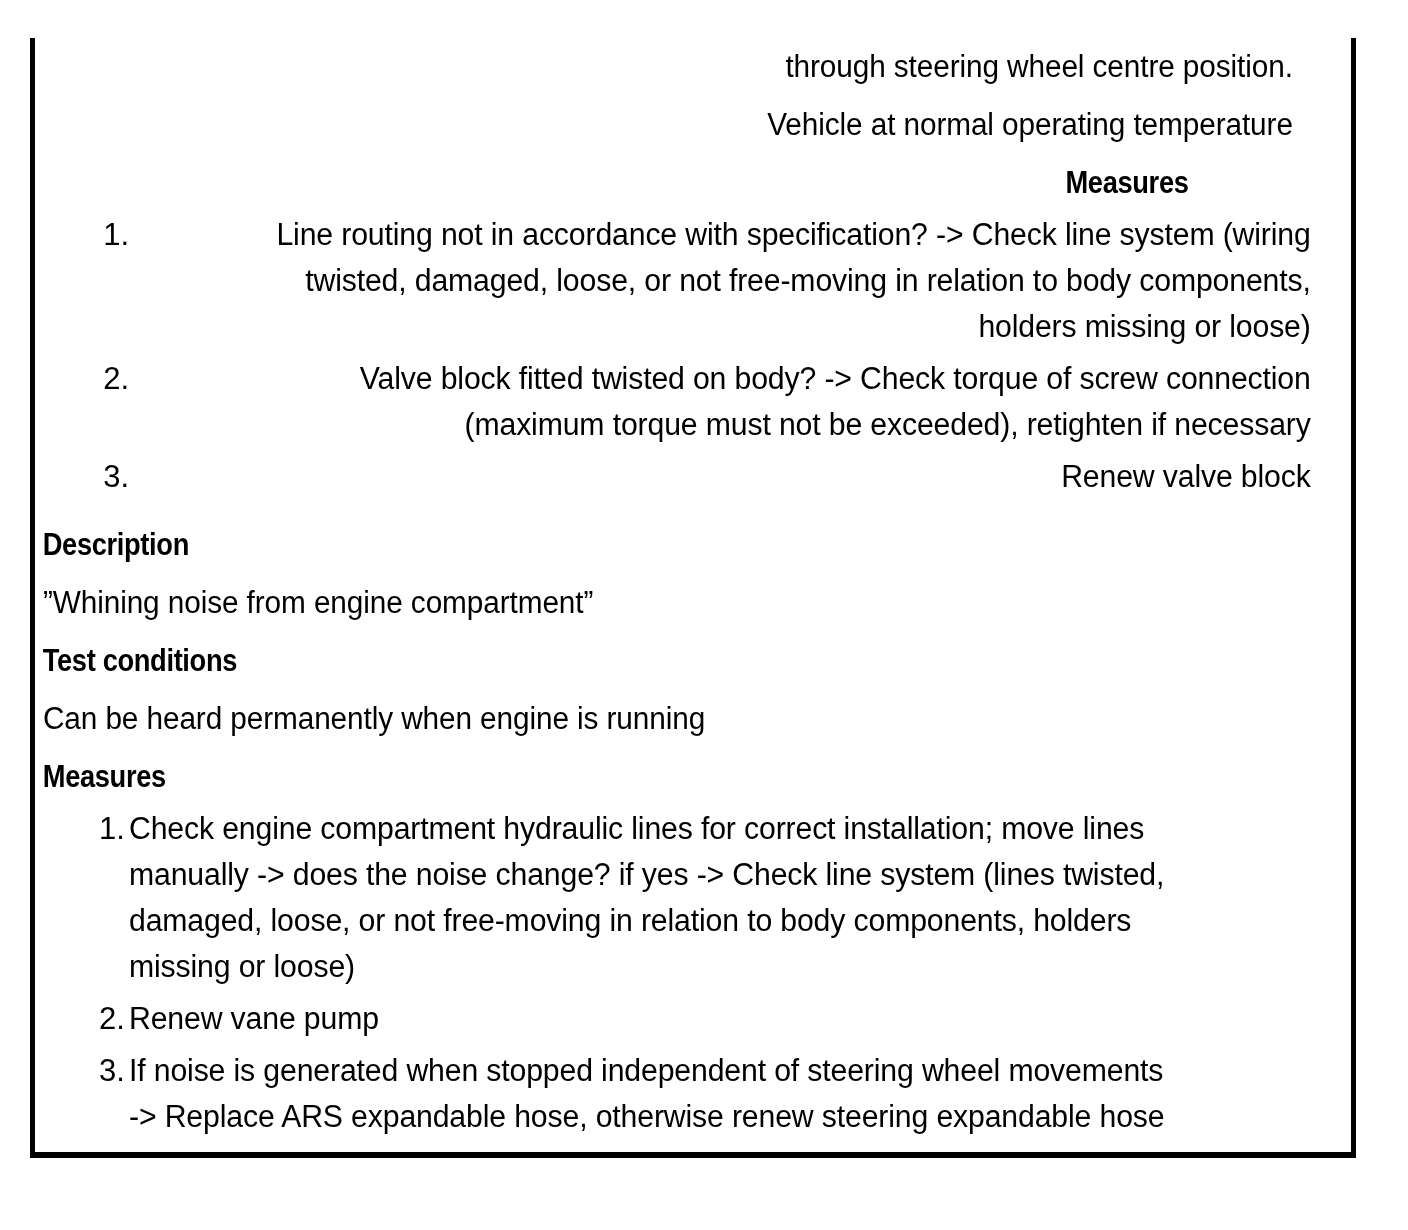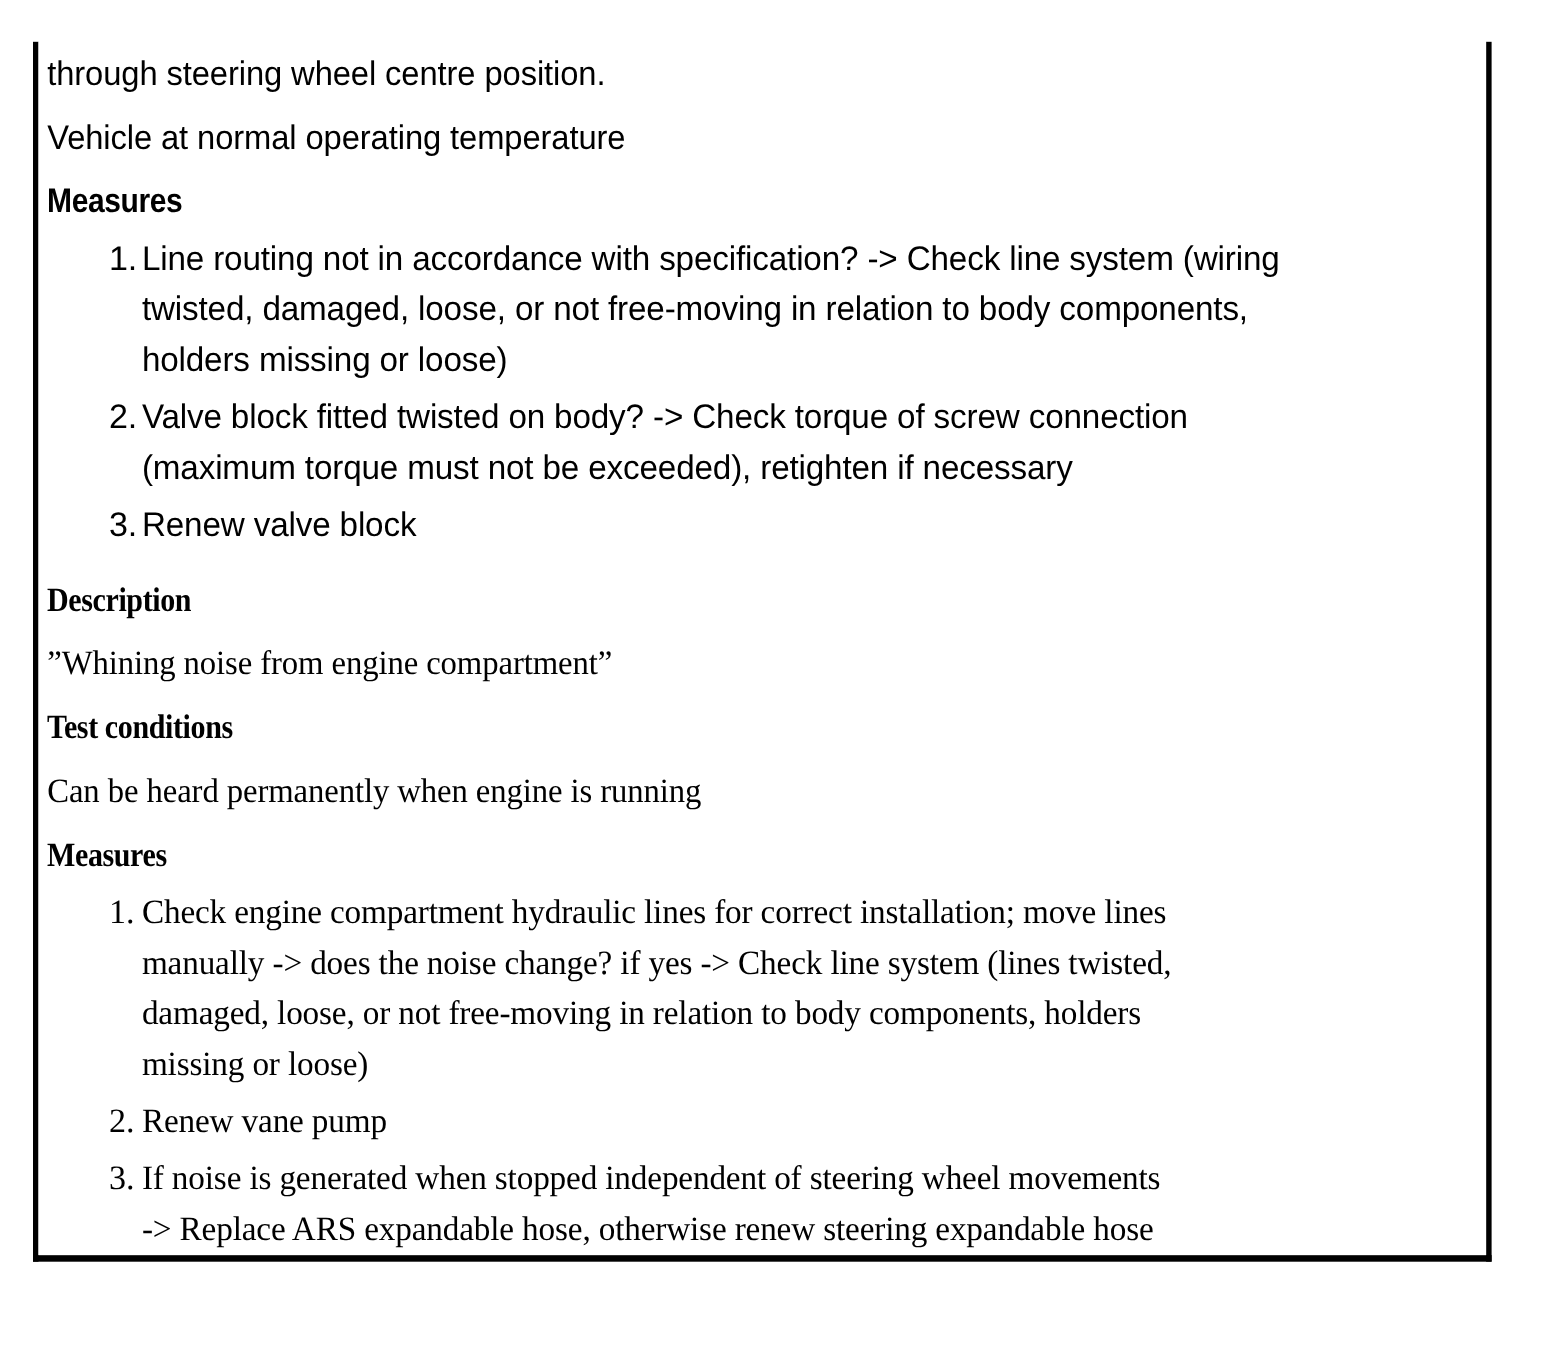--- a/index.html
+++ b/index.html
@@ -38,42 +38,42 @@
   }
 
   .cell {
     padding: 0 0 0 0;
     background: #ffffff;
   }
 
   
   .cell-continued {
     padding: 0 6px 10px 6px;
+    text-align: right;
   }
 
   
   .section-title-row {
     border-top: 5px solid #000;
     border-bottom: 5px solid #000;
     text-align: center;
     padding: 4px 0 6px 0;
   }
   .section-title {
     font-size: 33px;
     font-weight: bold;
     line-height: 44px;
     letter-spacing: -0.2px;
     transform: scaleX(0.9);
     transform-origin: center center;
     display: inline-block;
   }
 
   .cell-body {
-    padding: 6px 6px 1px 6px;
-    font-family: Liberation Serif, serif;
+    padding: 6px 6px 12px 6px;
   }
 
   
   .para {
     font-size: 31px;
     line-height: 58px;
     font-weight: normal;
     letter-spacing: -0.1px;
     white-space: nowrap;
     margin: 0;

